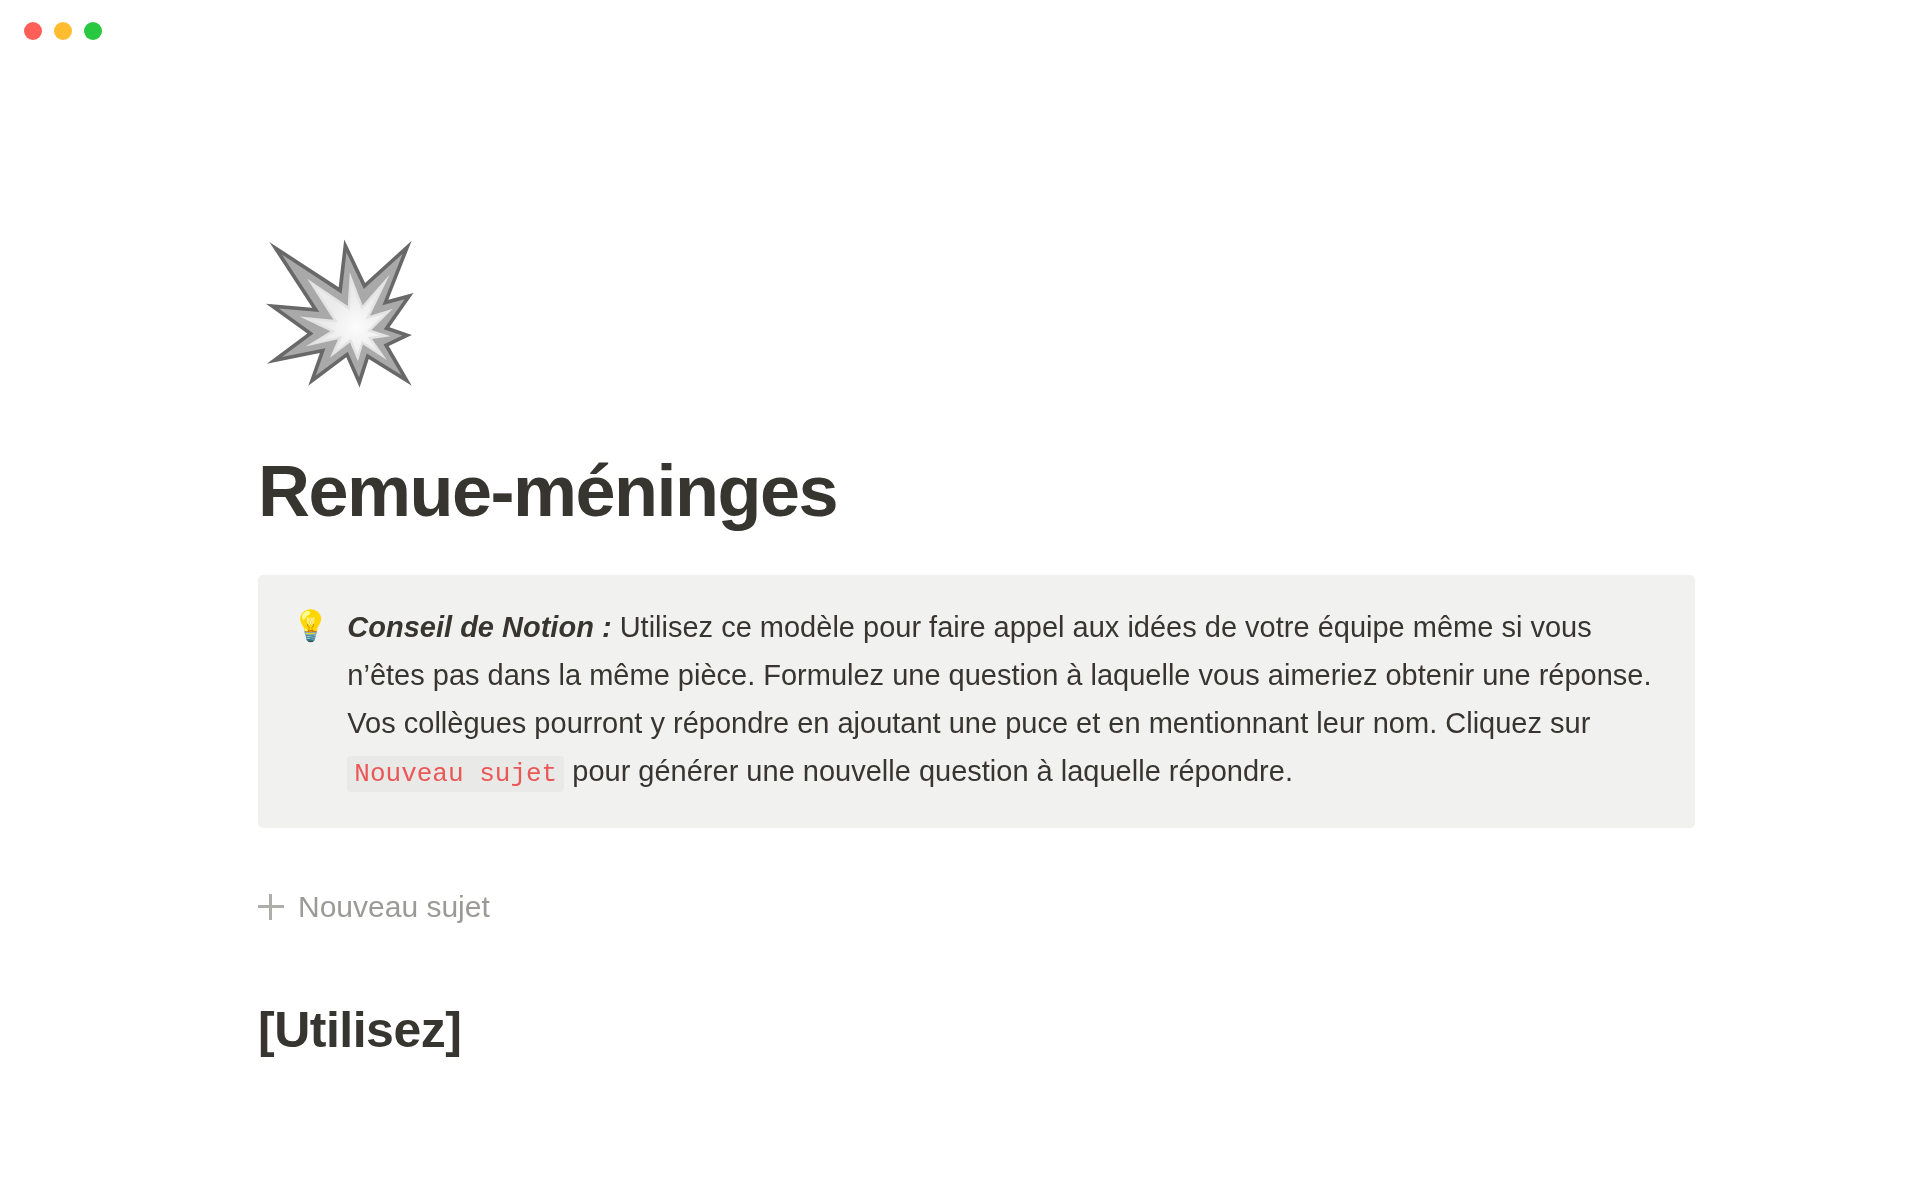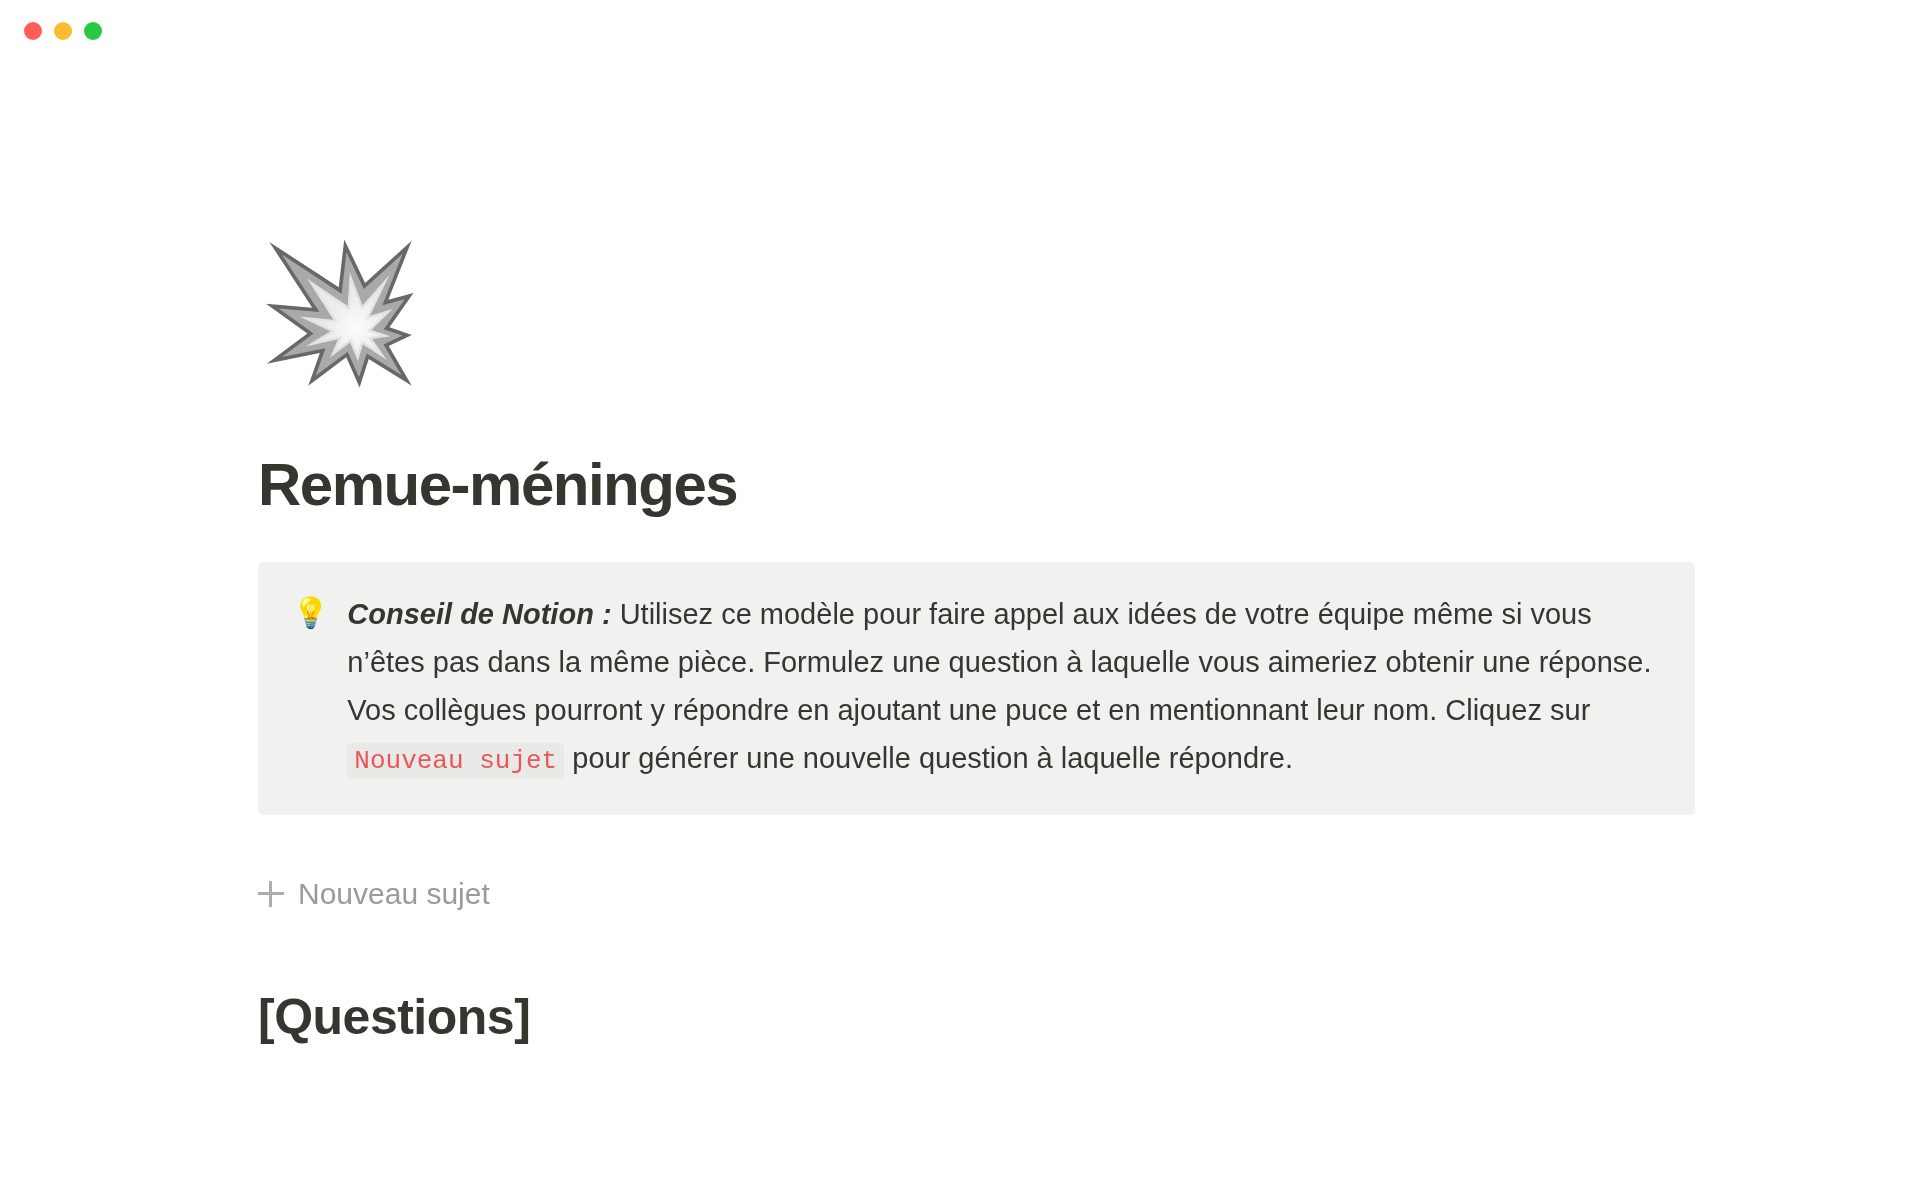--- a/index.html
+++ b/index.html
@@ -53,21 +53,21 @@
     line-height: 1;
     height: 150px;
     width: 160px;
     display: block;
     filter: grayscale(100%);
   }
 
   
   .page-title {
     margin: 55px 0 0 0;
-    font-size: 60px;
+    font-size: 72px;
     line-height: 1.1;
     font-weight: bold;
     color: #37352f;
     letter-spacing: -1.5px;
   }
 
   
   .callout {
     margin-top: 44px;
     background: #f1f1ef;
@@ -165,16 +165,16 @@
       <div class="callout-text">
         <b>Conseil de Notion :</b><span> Utilisez ce modèle pour faire appel aux idées de votre équipe même si vous n’êtes pas dans la même pièce. Formulez une question à laquelle vous aimeriez obtenir une réponse. Vos collègues pourront y répondre en ajoutant une puce et en mentionnant leur nom. Cliquez sur </span><code class="inline-code">Nouveau sujet</code><span> pour générer une nouvelle question à laquelle répondre.</span>
       </div>
     </div>
 
     <div class="new-topic">
       <span class="plus-icon"></span>
       <span>Nouveau sujet</span>
     </div>
 
-    <h2 class="section-heading">[Questions]</h2>
+    <h2 class="section-heading">[Utilisez]</h2>
 
   </div>
 </div>
 
 </body></html>

